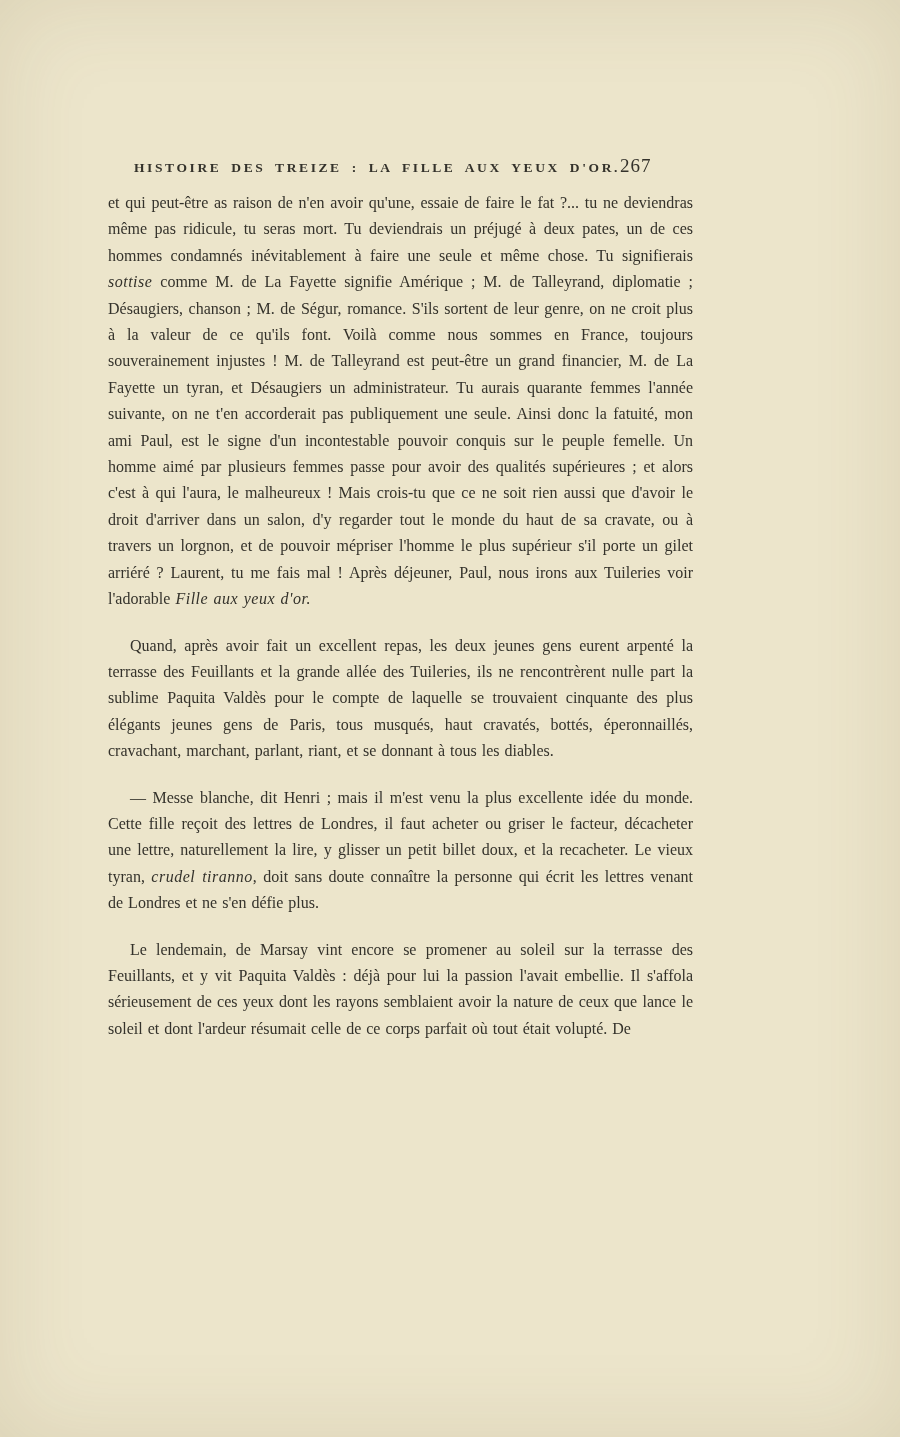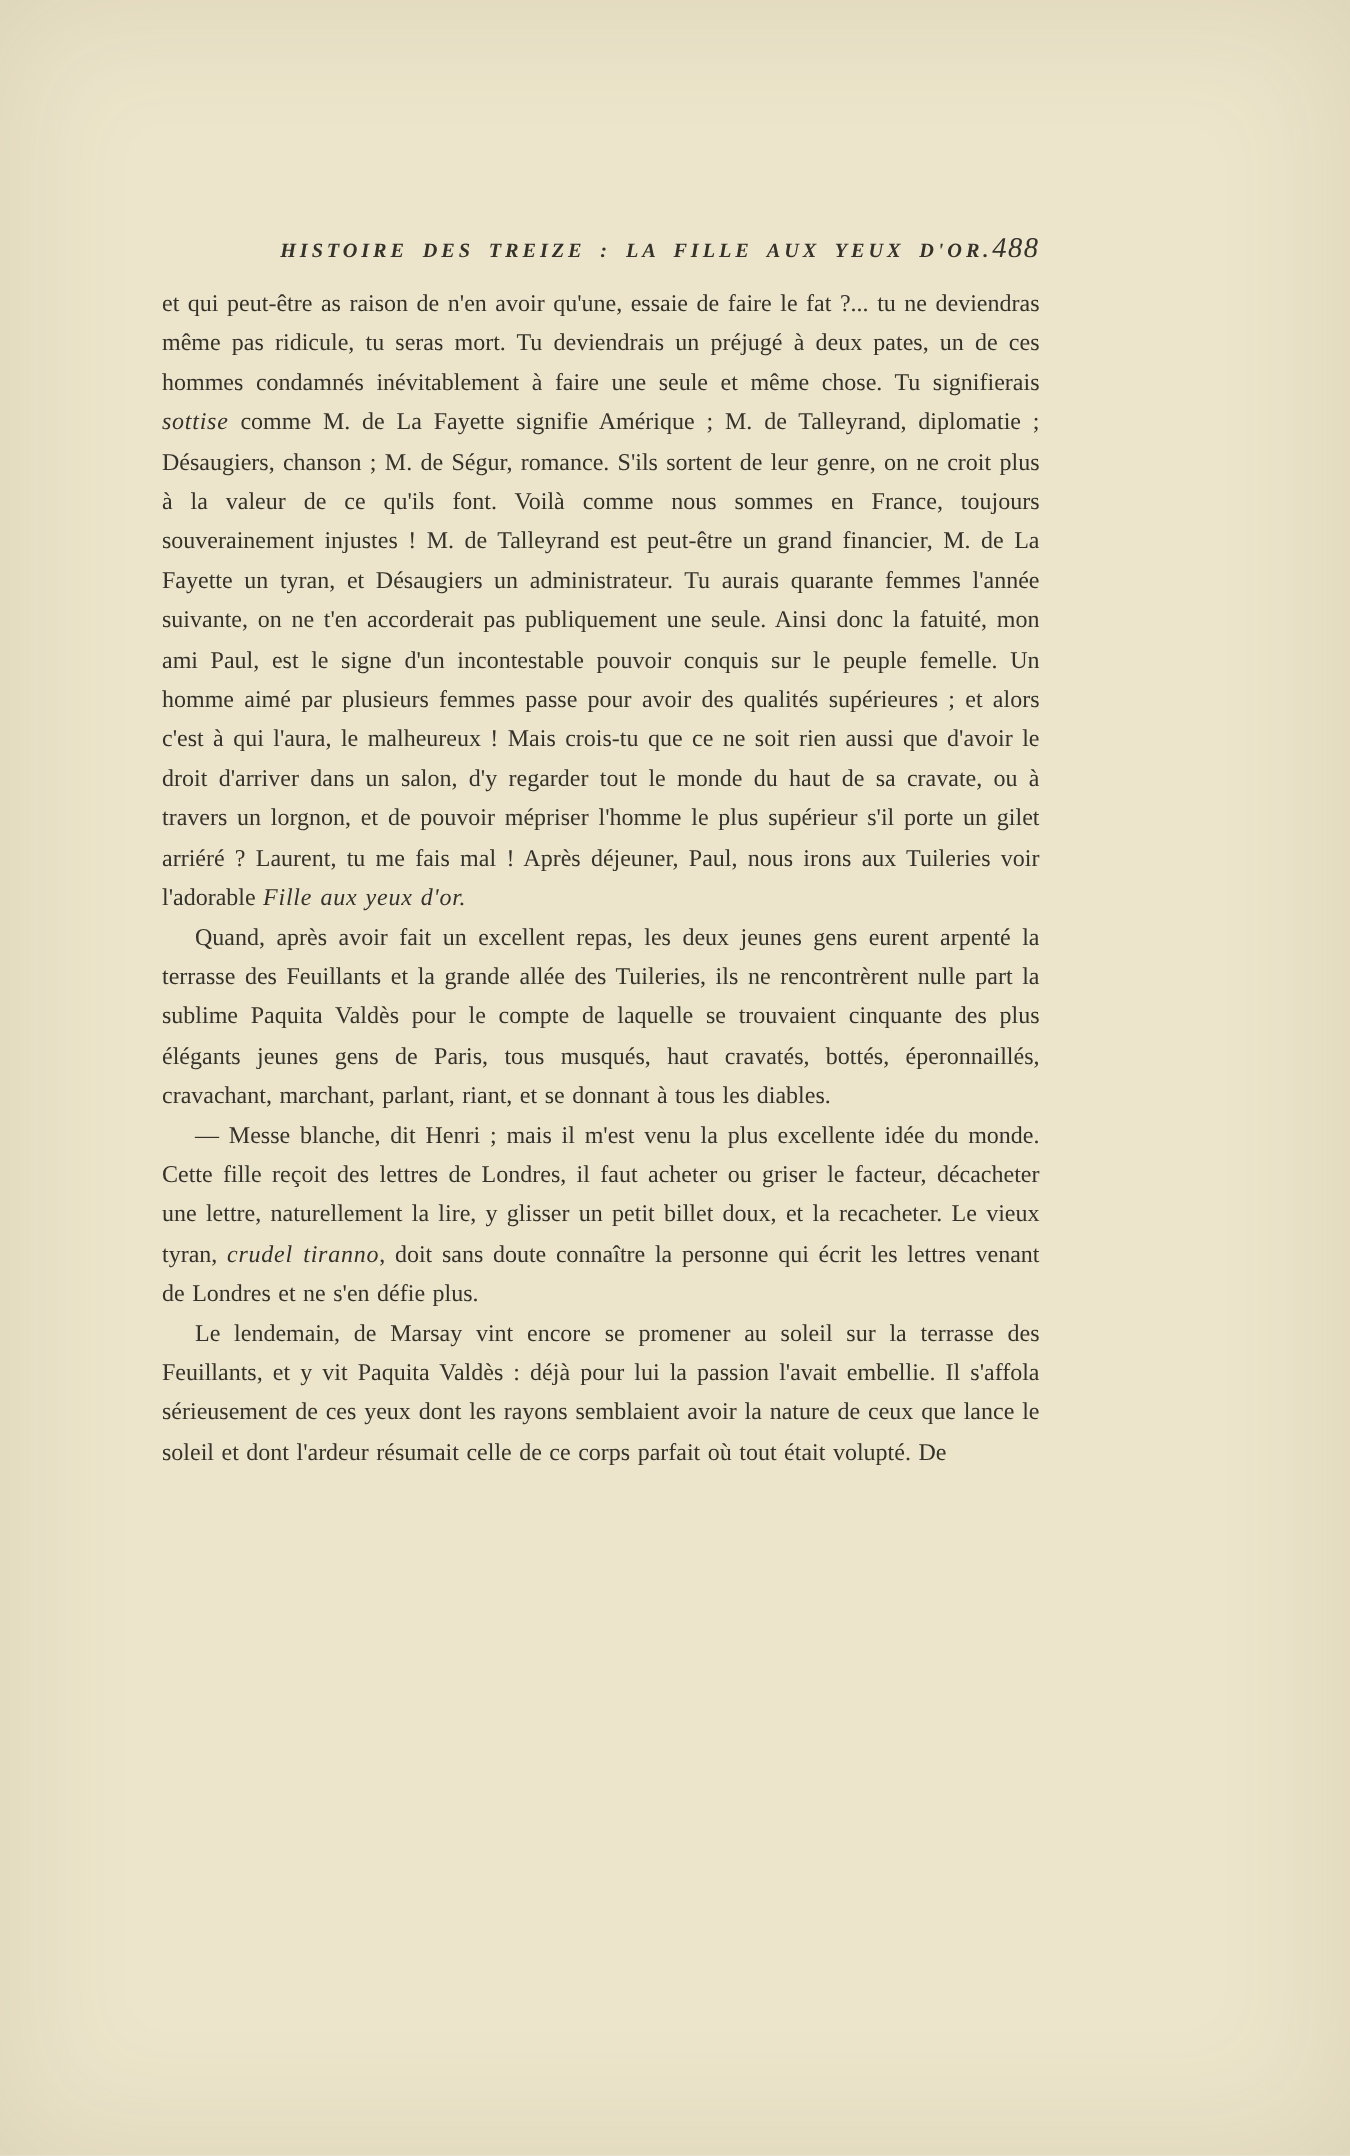--- a/index.html
+++ b/index.html
@@ -16,22 +16,21 @@
     overflow: hidden;
     color: #34322b;
   }
   .running-header {
     position: absolute;
     top: 155px;
     left: 108px;
     width: 585px;
     display: flex;
     align-items: baseline;
-    justify-content: flex-end;
-    font-style: italic;
+    justify-content: flex-start;
   }
   .running-header .title {
     font-size: 13.5px;
     font-weight: bold;
     letter-spacing: 2.6px;
     word-spacing: 4px;
     padding-left: 26px;
     white-space: nowrap;
   }
   .running-header .pagenum {
@@ -46,34 +45,35 @@
     font-size: 16px;
     line-height: 26.4px;
     text-align: justify;
     word-spacing: 1px;
   }
   .text-block p {
     margin: 0;
   }
   .text-block p.indent {
     text-indent: 22px;
+    margin-top: 20px;
   }
   .italic {
     font-style: italic;
     letter-spacing: 0.5px;
   }
 </style>
 </head>
 <body>
 
 <div class="scan-page">
 
   <div class="running-header">
     <span class="title">HISTOIRE DES TREIZE : LA FILLE AUX YEUX D'OR.</span>
-    <span class="pagenum">488</span>
+    <span class="pagenum">267</span>
   </div>
 
   <div class="text-block">
 
   <p class=""><span>et qui peut-être as raison de n'en avoir qu'une, essaie de faire le fat ?... tu ne deviendras même pas ridicule, tu seras mort. Tu deviendrais un préjugé à deux pates, un de ces hommes condamnés inévitablement à faire une seule et même chose. Tu signifierais </span><span class="italic">sottise</span><span> comme M. de La Fayette signifie Amérique ; M. de Talleyrand, diplomatie ; Désaugiers, chanson ; M. de Ségur, romance. S'ils sortent de leur genre, on ne croit plus à la valeur de ce qu'ils font. Voilà comme nous sommes en France, toujours souverainement injustes ! M. de Talleyrand est peut-être un grand financier, M. de La Fayette un tyran, et Désaugiers un administrateur. Tu aurais quarante femmes l'année suivante, on ne t'en accorderait pas publiquement une seule. Ainsi donc la fatuité, mon ami Paul, est le signe d'un incontestable pouvoir conquis sur le peuple femelle. Un homme aimé par plusieurs femmes passe pour avoir des qualités supérieures ; et alors c'est à qui l'aura, le malheureux ! Mais crois-tu que ce ne soit rien aussi que d'avoir le droit d'arriver dans un salon, d'y regarder tout le monde du haut de sa cravate, ou à travers un lorgnon, et de pouvoir mépriser l'homme le plus supérieur s'il porte un gilet arriéré ? Laurent, tu me fais mal ! Après déjeuner, Paul, nous irons aux Tuileries voir l'adorable </span><span class="italic">Fille aux yeux d'or.</span></p>
       <p class="indent"><span>Quand, après avoir fait un excellent repas, les deux jeunes gens eurent arpenté la terrasse des Feuillants et la grande allée des Tuileries, ils ne rencontrèrent nulle part la sublime Paquita Valdès pour le compte de laquelle se trouvaient cinquante des plus élégants jeunes gens de Paris, tous musqués, haut cravatés, bottés, éperonnaillés, cravachant, marchant, parlant, riant, et se donnant à tous les diables.</span></p>
       <p class="indent"><span>— Messe blanche, dit Henri ; mais il m'est venu la plus excellente idée du monde. Cette fille reçoit des lettres de Londres, il faut acheter ou griser le facteur, décacheter une lettre, naturellement la lire, y glisser un petit billet doux, et la recacheter. Le vieux tyran, </span><span class="italic">crudel tiranno</span><span>, doit sans doute connaître la personne qui écrit les lettres venant de Londres et ne s'en défie plus.</span></p>
       <p class="indent"><span>Le lendemain, de Marsay vint encore se promener au soleil sur la terrasse des Feuillants, et y vit Paquita Valdès : déjà pour lui la passion l'avait embellie. Il s'affola sérieusement de ces yeux dont les rayons semblaient avoir la nature de ceux que lance le soleil et dont l'ardeur résumait celle de ce corps parfait où tout était volupté. De</span></p>
     </div>
 

